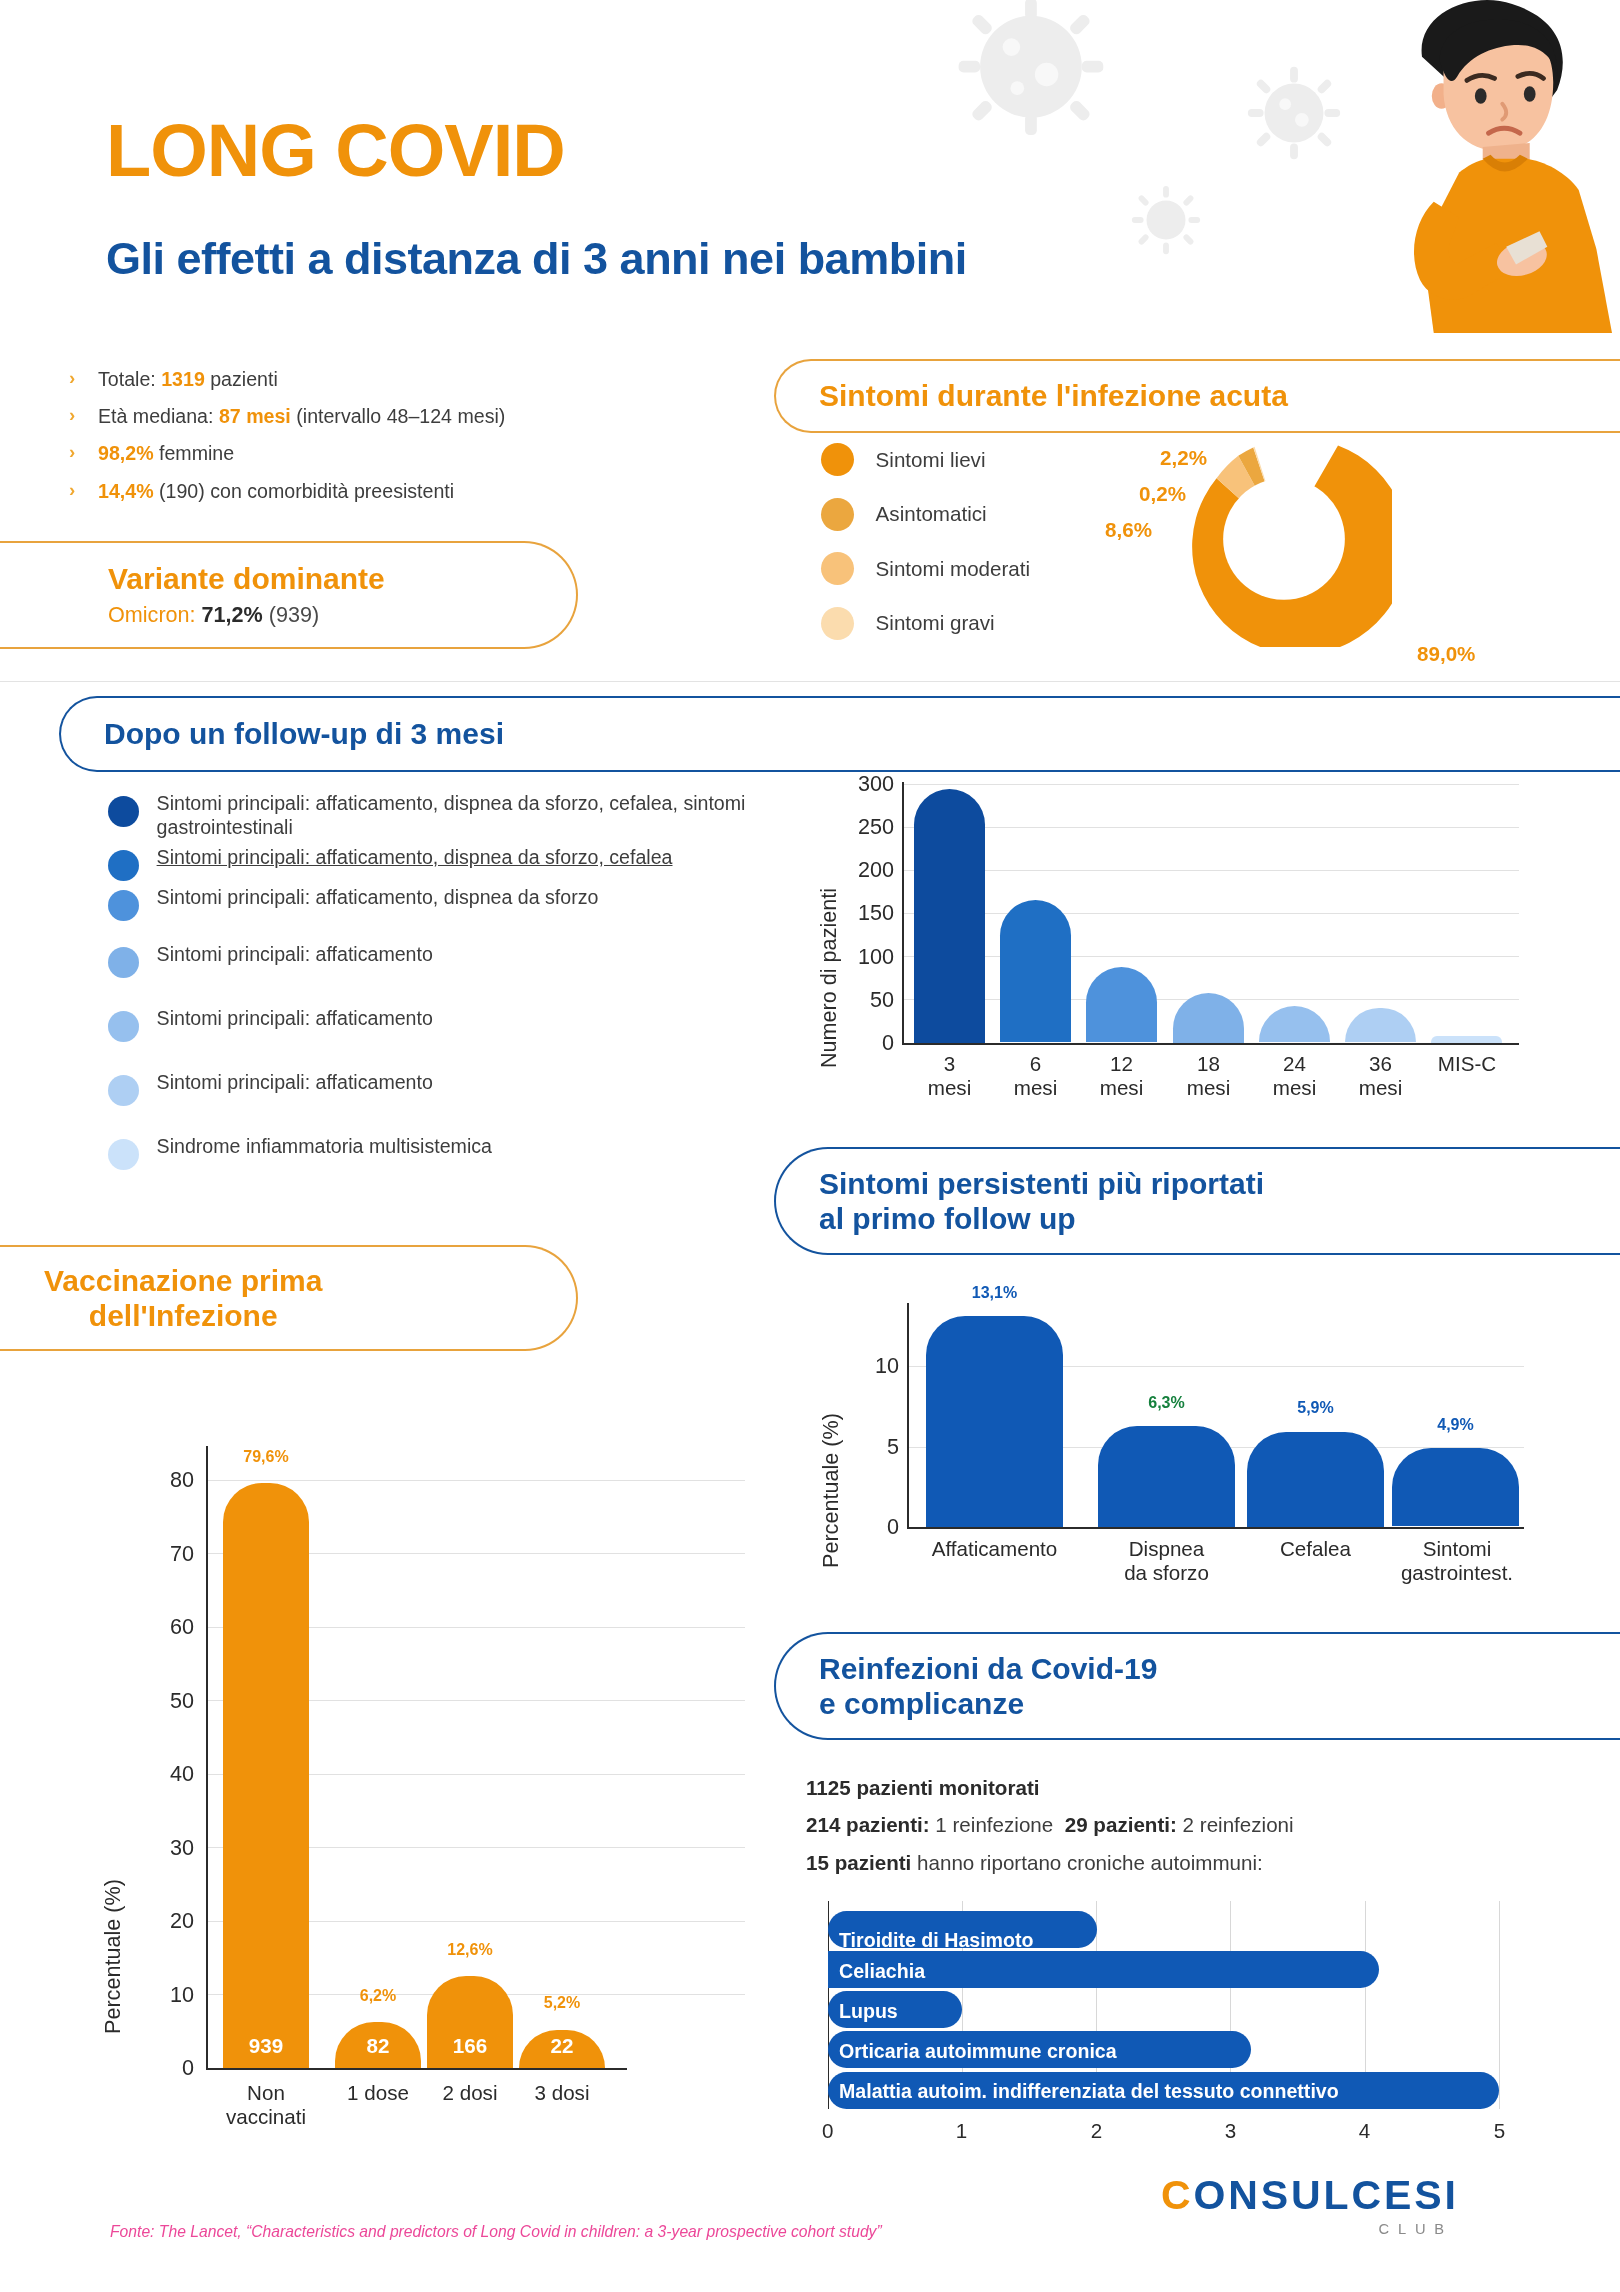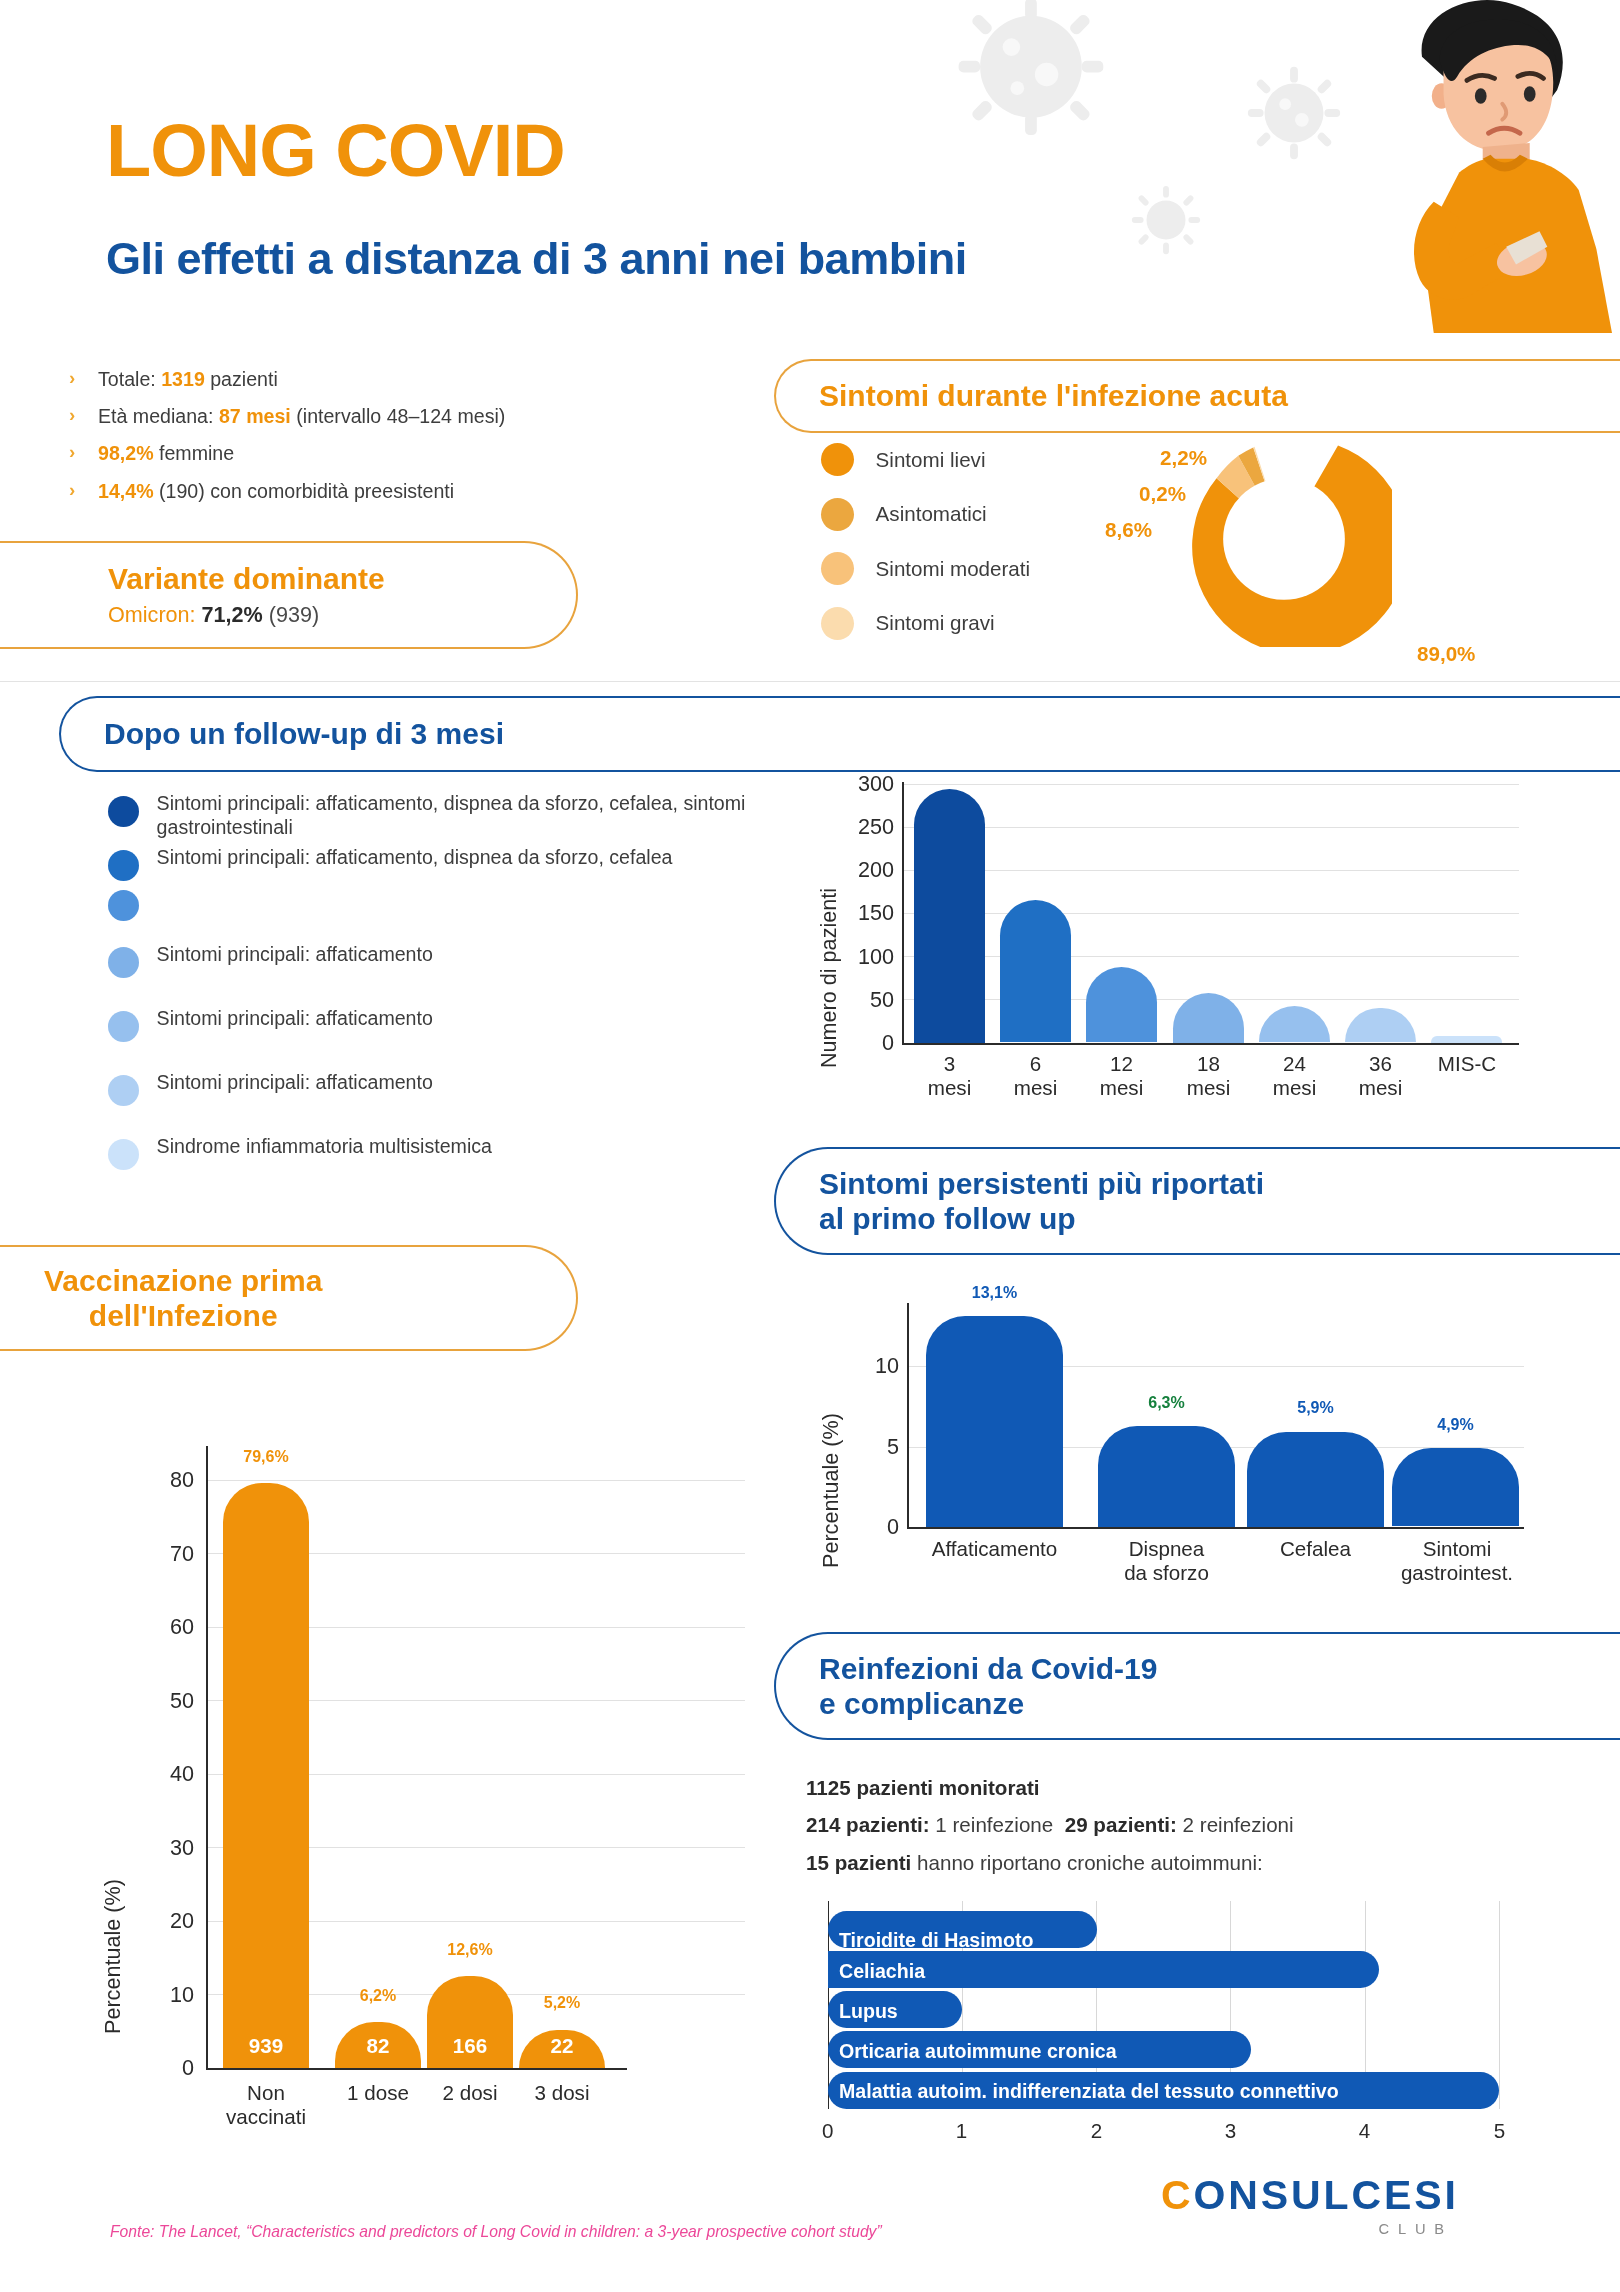--- a/index.html
+++ b/index.html
@@ -275,24 +275,25 @@
     <div class="ptxt">Dopo un follow-up di 3 mesi</div>
   </div>
 
   <div class="fu-legend">
     <div class="fu-row" style="margin-bottom:5.9px;">
       <span class="fu-dot" style="background:#0D4B9E"></span>
       <span class="fu-label" style="width:627px;">Sintomi principali: affaticamento, dispnea da sforzo, cefalea, sintomi gastrointestinali</span>
     </div>
     <div class="fu-row" style="margin-bottom:5.9px;">
       <span class="fu-dot" style="background:#1F6FC4"></span>
-      <span class="fu-label" style="width:627px;">Sintomi principali: affaticamento, dispnea da sforzo, cefalea</span>
+      <span class="fu-label" style="width:627px;text-decoration:underline;">Sintomi principali: affaticamento, dispnea da sforzo, cefalea</span>
     </div>
     <div class="fu-row" style="margin-bottom:21.6px;">
       <span class="fu-dot" style="background:#4E92DC"></span>
+      <span class="fu-label" style="width:647px;">Sintomi principali: affaticamento, dispnea da sforzo</span>
     </div>
     <div class="fu-row" style="margin-bottom:29px;">
       <span class="fu-dot" style="background:#7FB1E8"></span>
       <span class="fu-label">Sintomi principali: affaticamento</span>
     </div>
     <div class="fu-row" style="margin-bottom:29px;">
       <span class="fu-dot" style="background:#96C0EE"></span>
       <span class="fu-label">Sintomi principali: affaticamento</span>
     </div>
     <div class="fu-row" style="margin-bottom:29px;">

